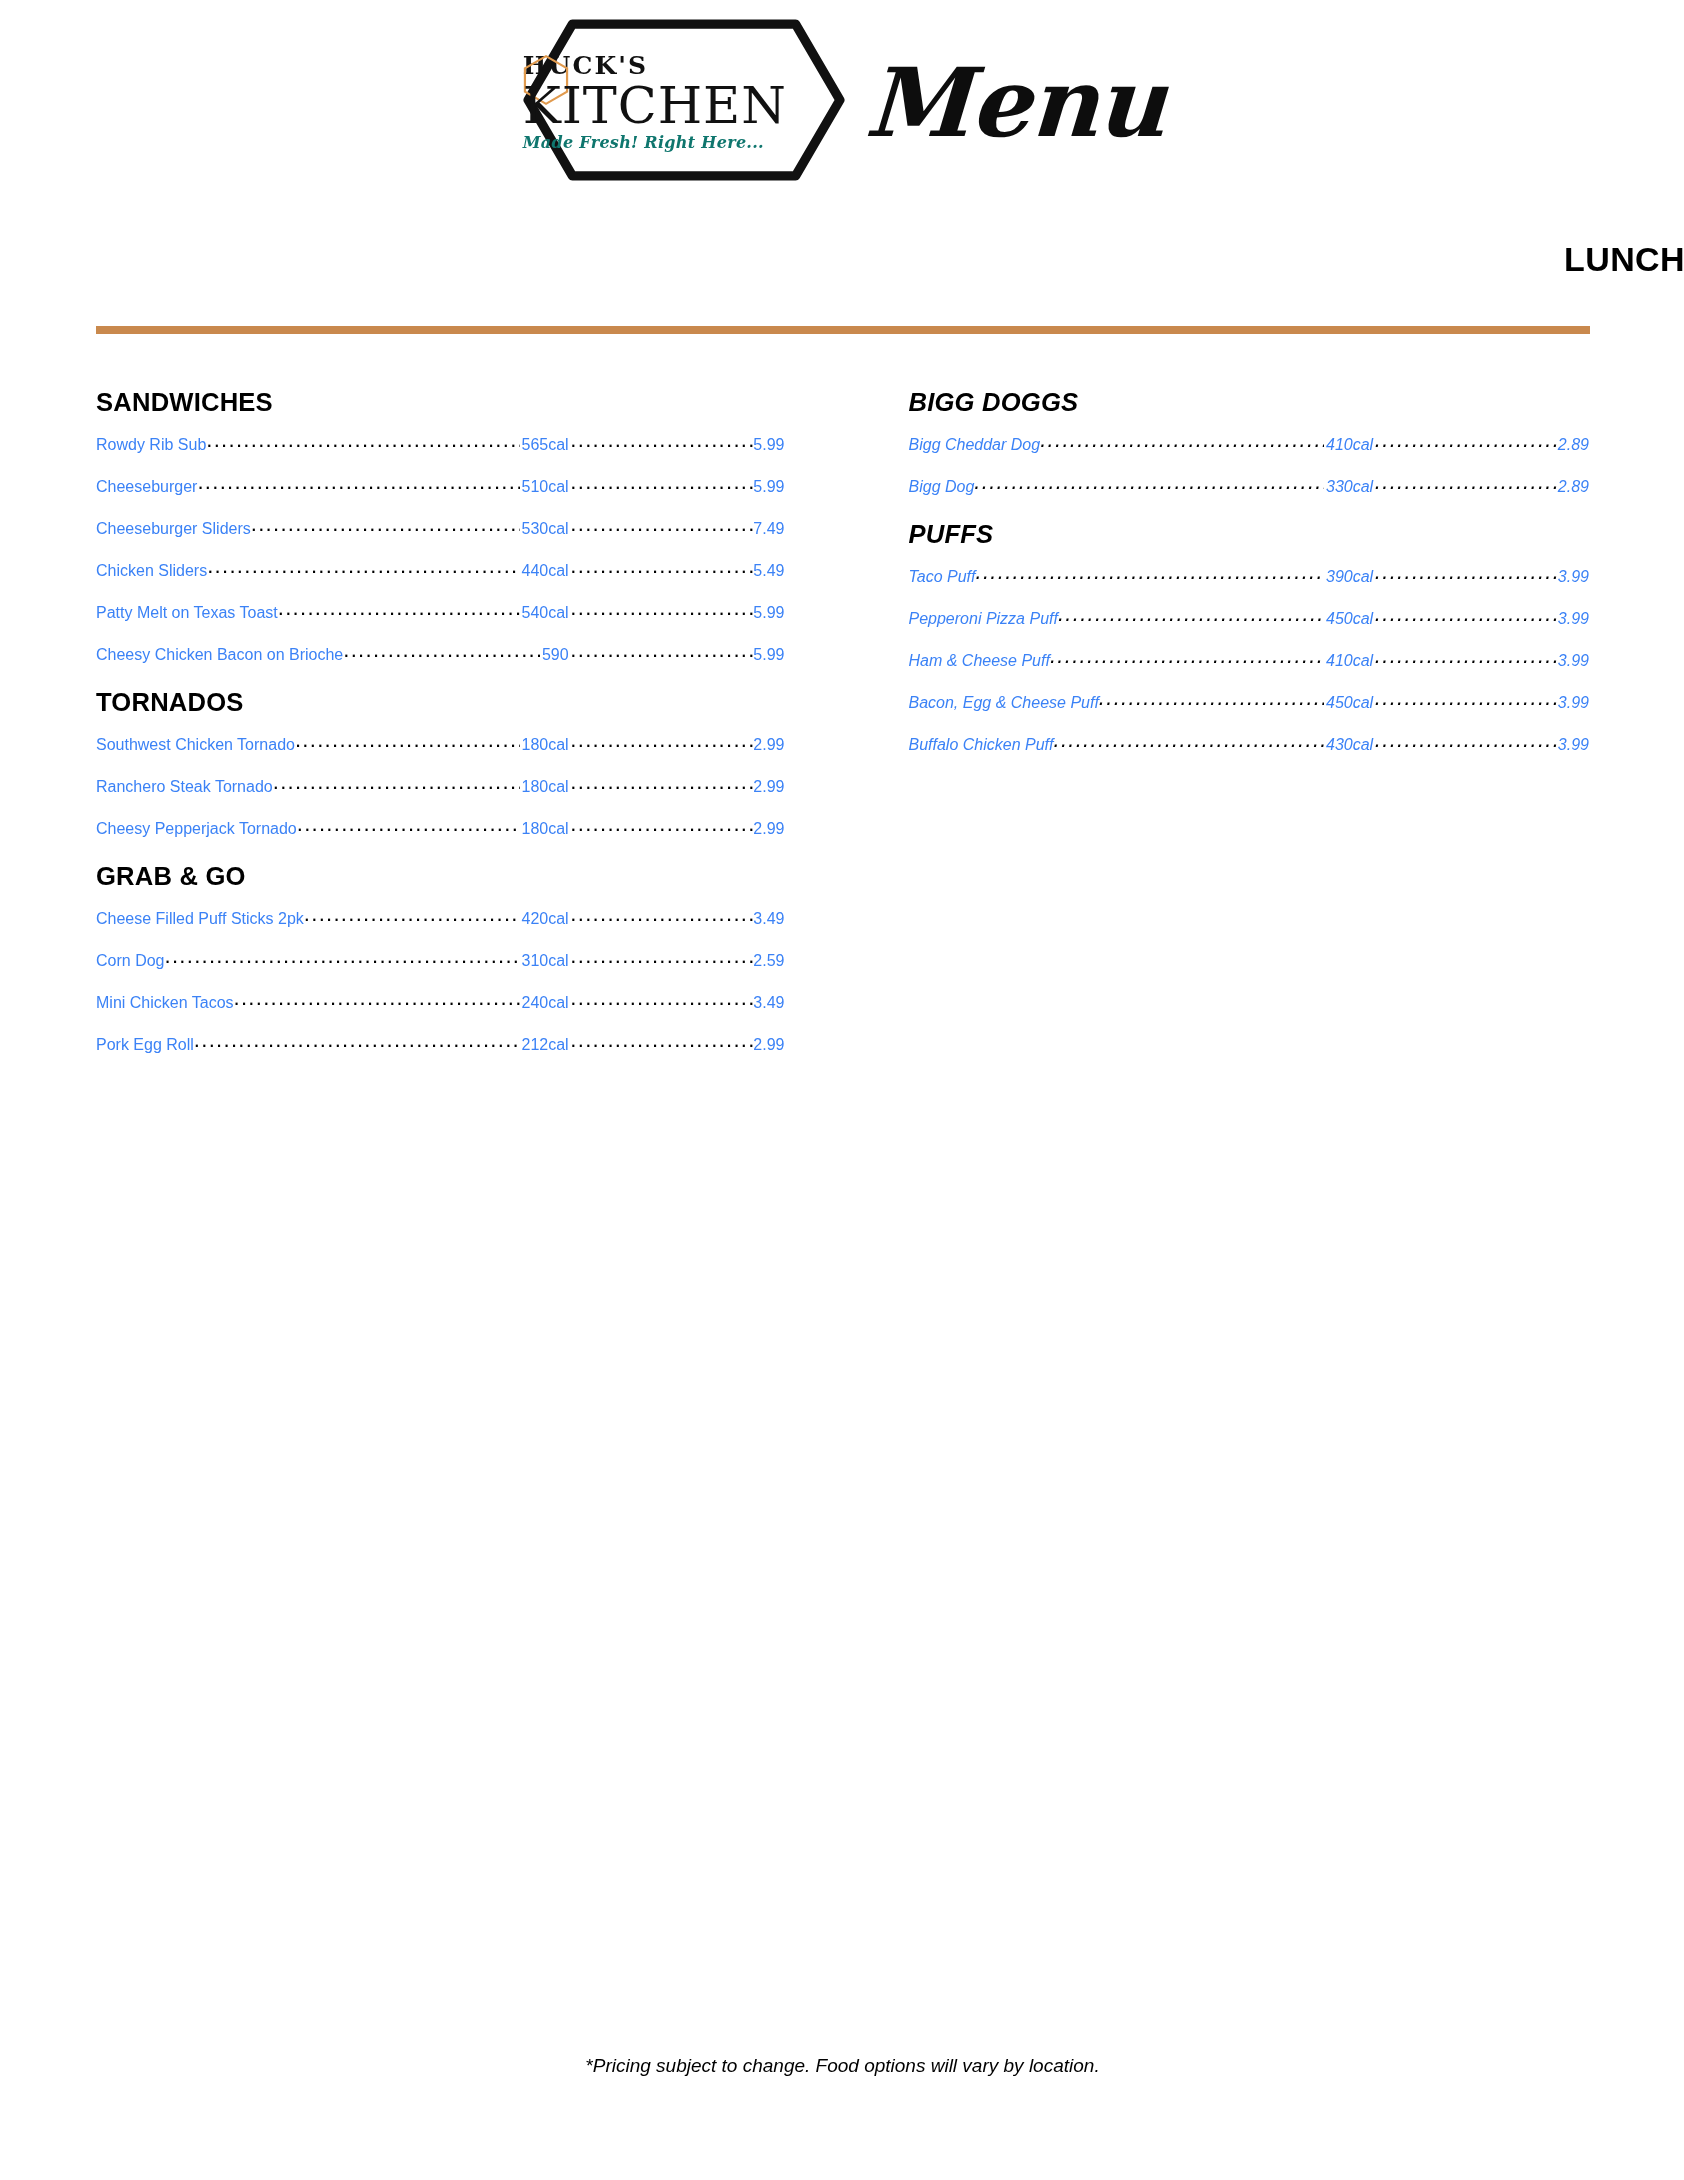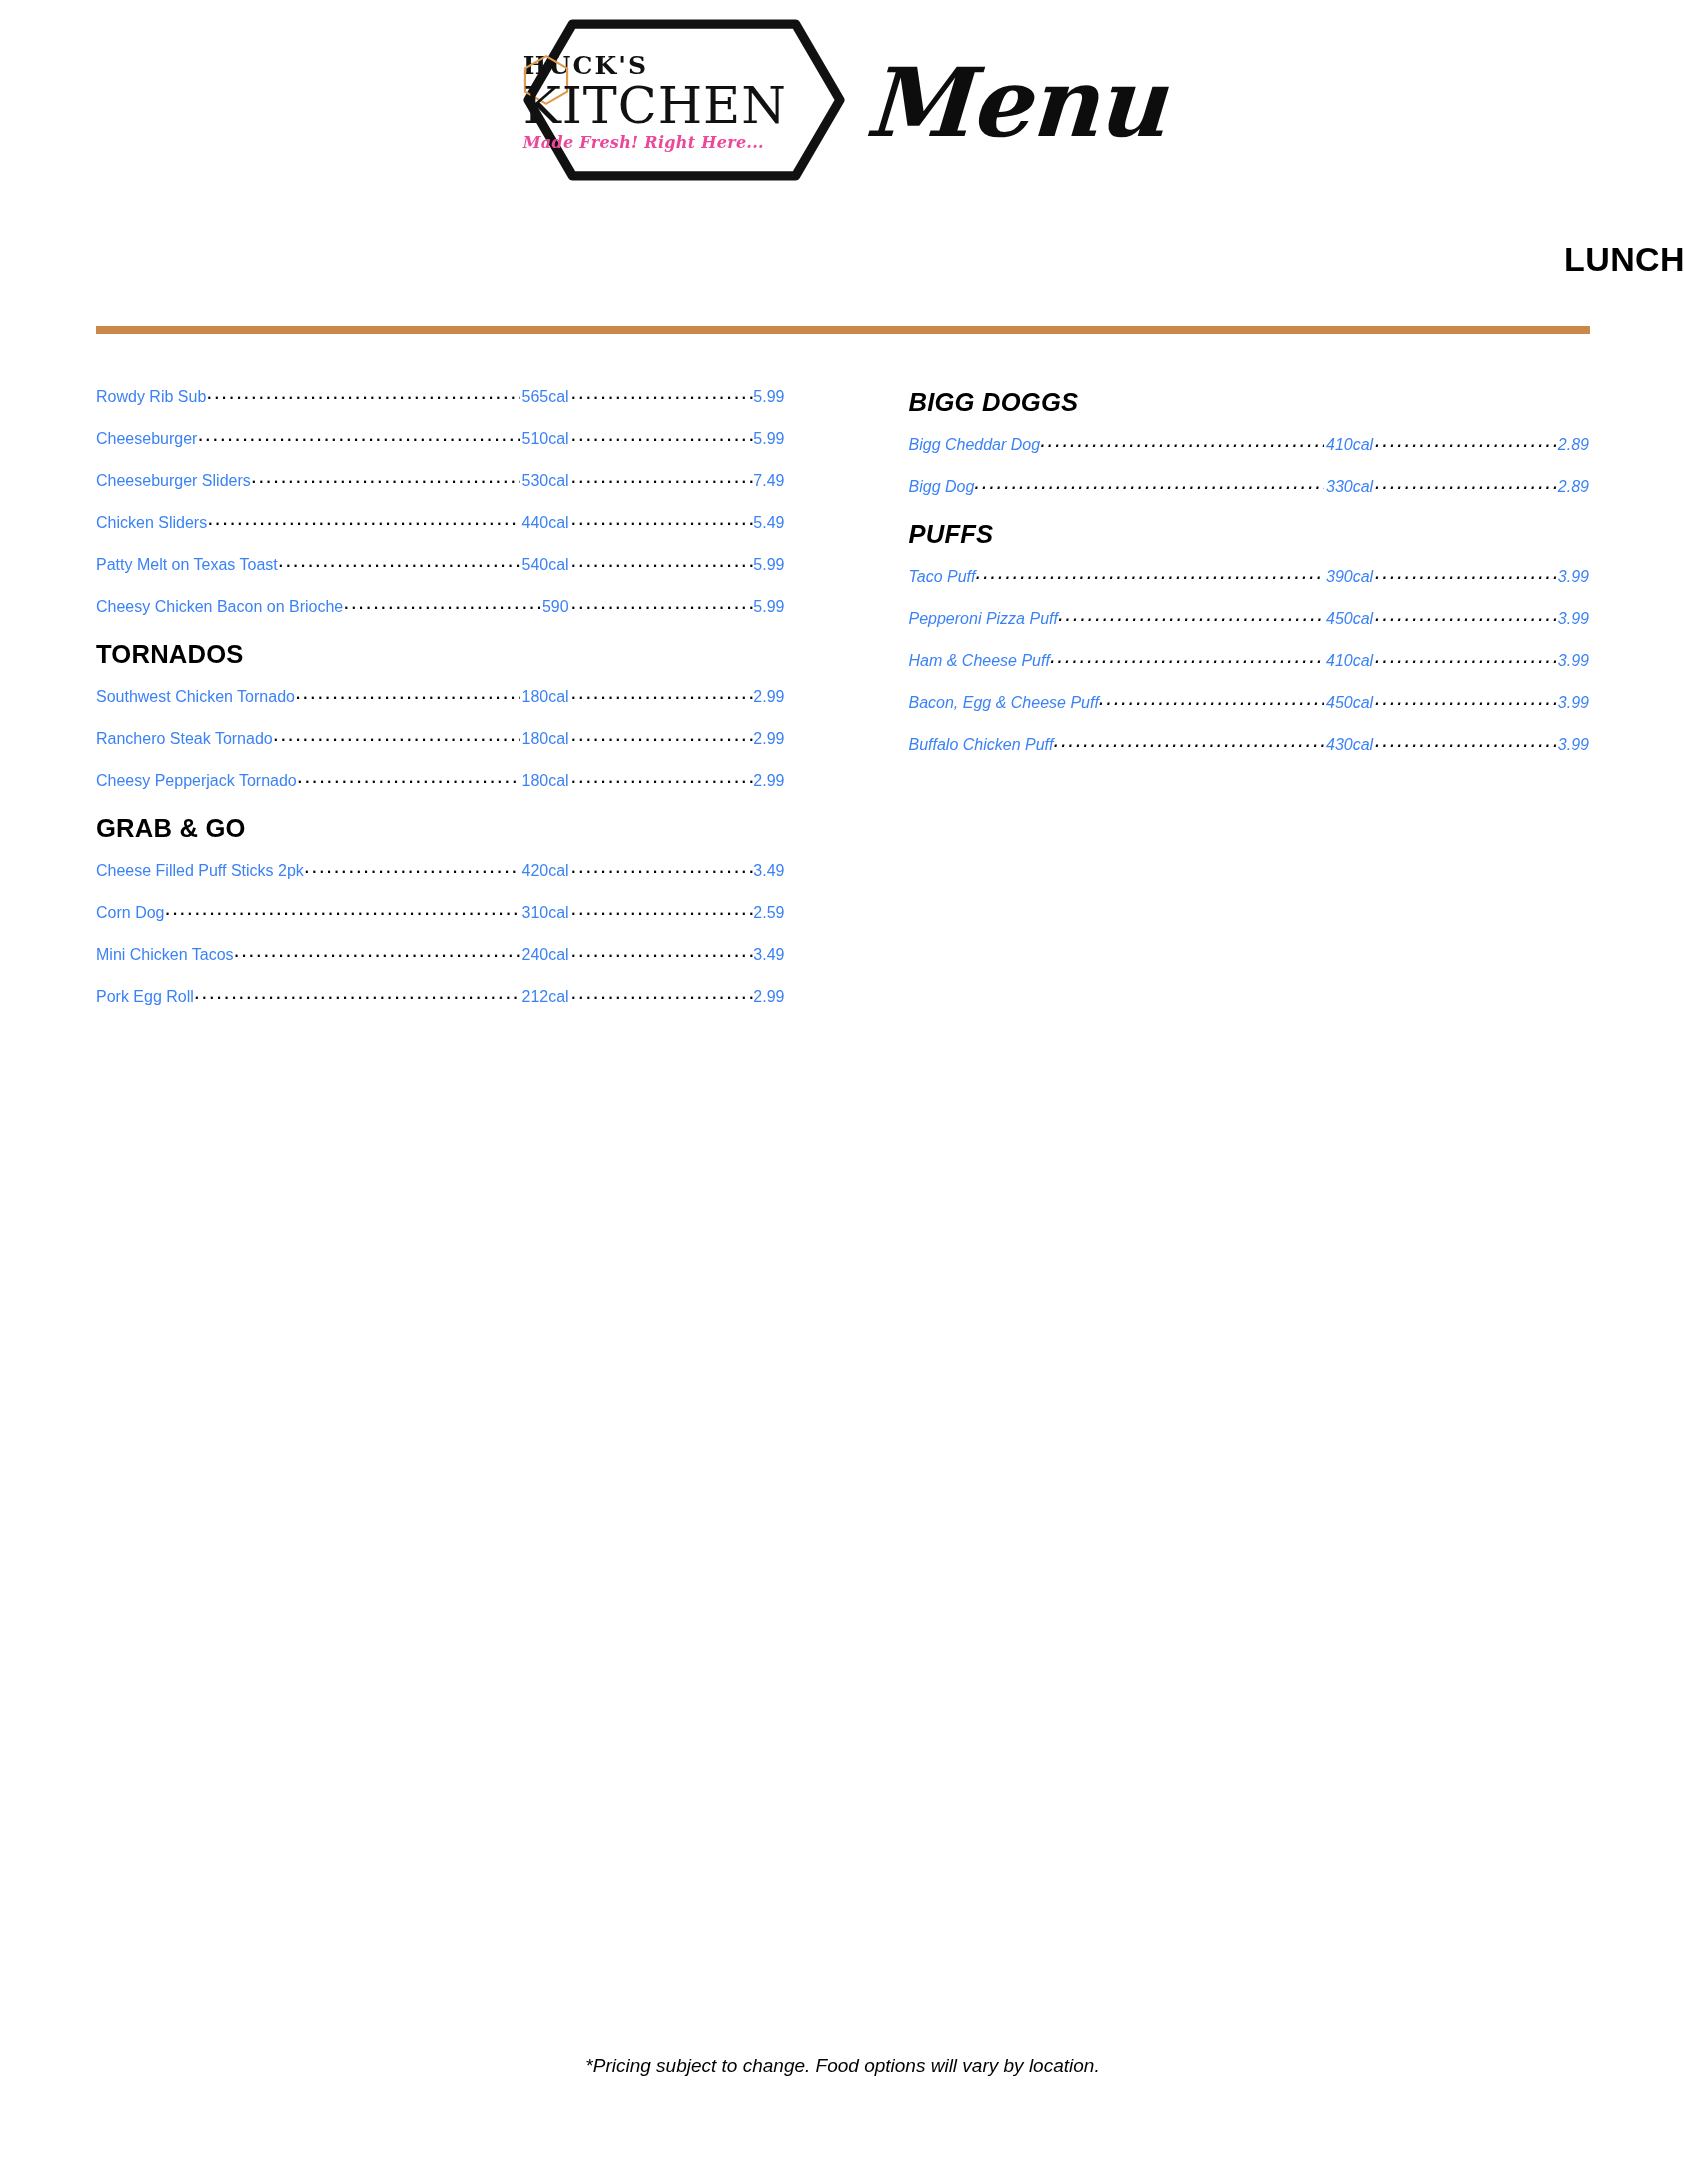--- a/index.html
+++ b/index.html
@@ -89,21 +89,21 @@
     transform: translate(-50%, -50%) translateX(23px);
     width: 73px;
     height: 78px;
     z-index: 1;
   }
   .logo-tagline {
     font-family: "DejaVu Serif", serif;
     font-style: italic;
     font-weight: bold;
     font-size: 16px;
-    color: #ec4899;
+    color: #0f766e;
     letter-spacing: 0.3px;
     line-height: 1;
     white-space: nowrap;
   }
 
   
   .menu-script {
     font-family: "DejaVu Serif", serif;
     font-style: italic;
     font-weight: bold;
@@ -232,20 +232,21 @@
     <div class="menu-script">Menu</div>
   </div>
 </div>
 
 <div class="page-title">LUNCH</div>
 <div class="divider"></div>
 
 <div class="columns">
   <div class="col col-left">
       <div class="section">
+        <div class="section-title">SANDWICHES</div>
         <div class="menu-row">
           <span class="mr-name">Rowdy Rib Sub</span>
           <span class="leader"></span>
           <span class="mr-cal">565cal</span>
           <span class="leader" style="max-width: 183px;"></span>
           <span class="mr-price">5.99</span>
         </div>
         <div class="menu-row">
           <span class="mr-name">Cheeseburger</span>
           <span class="leader"></span>

